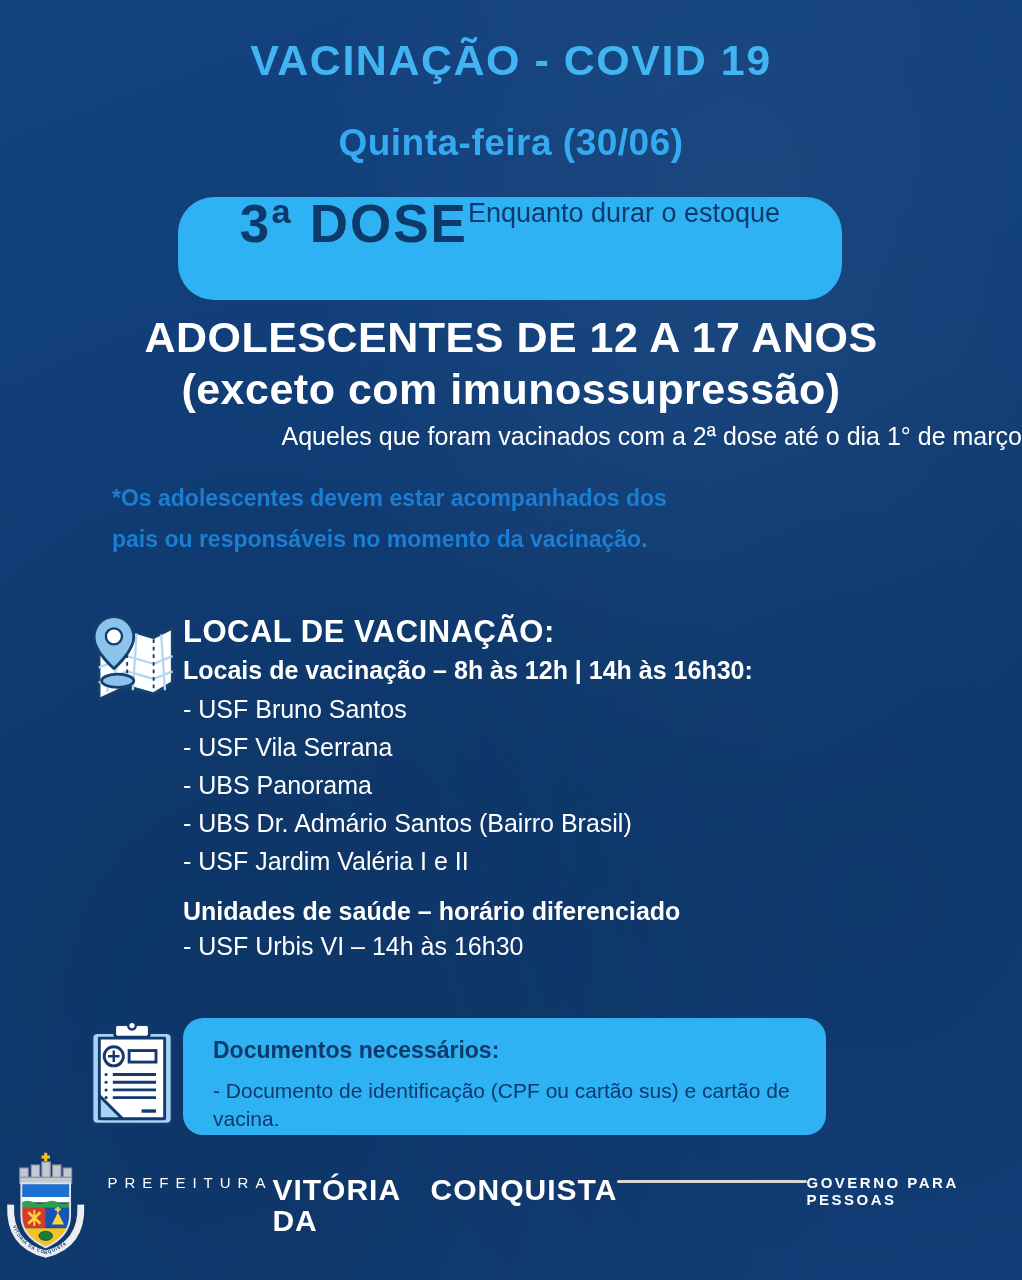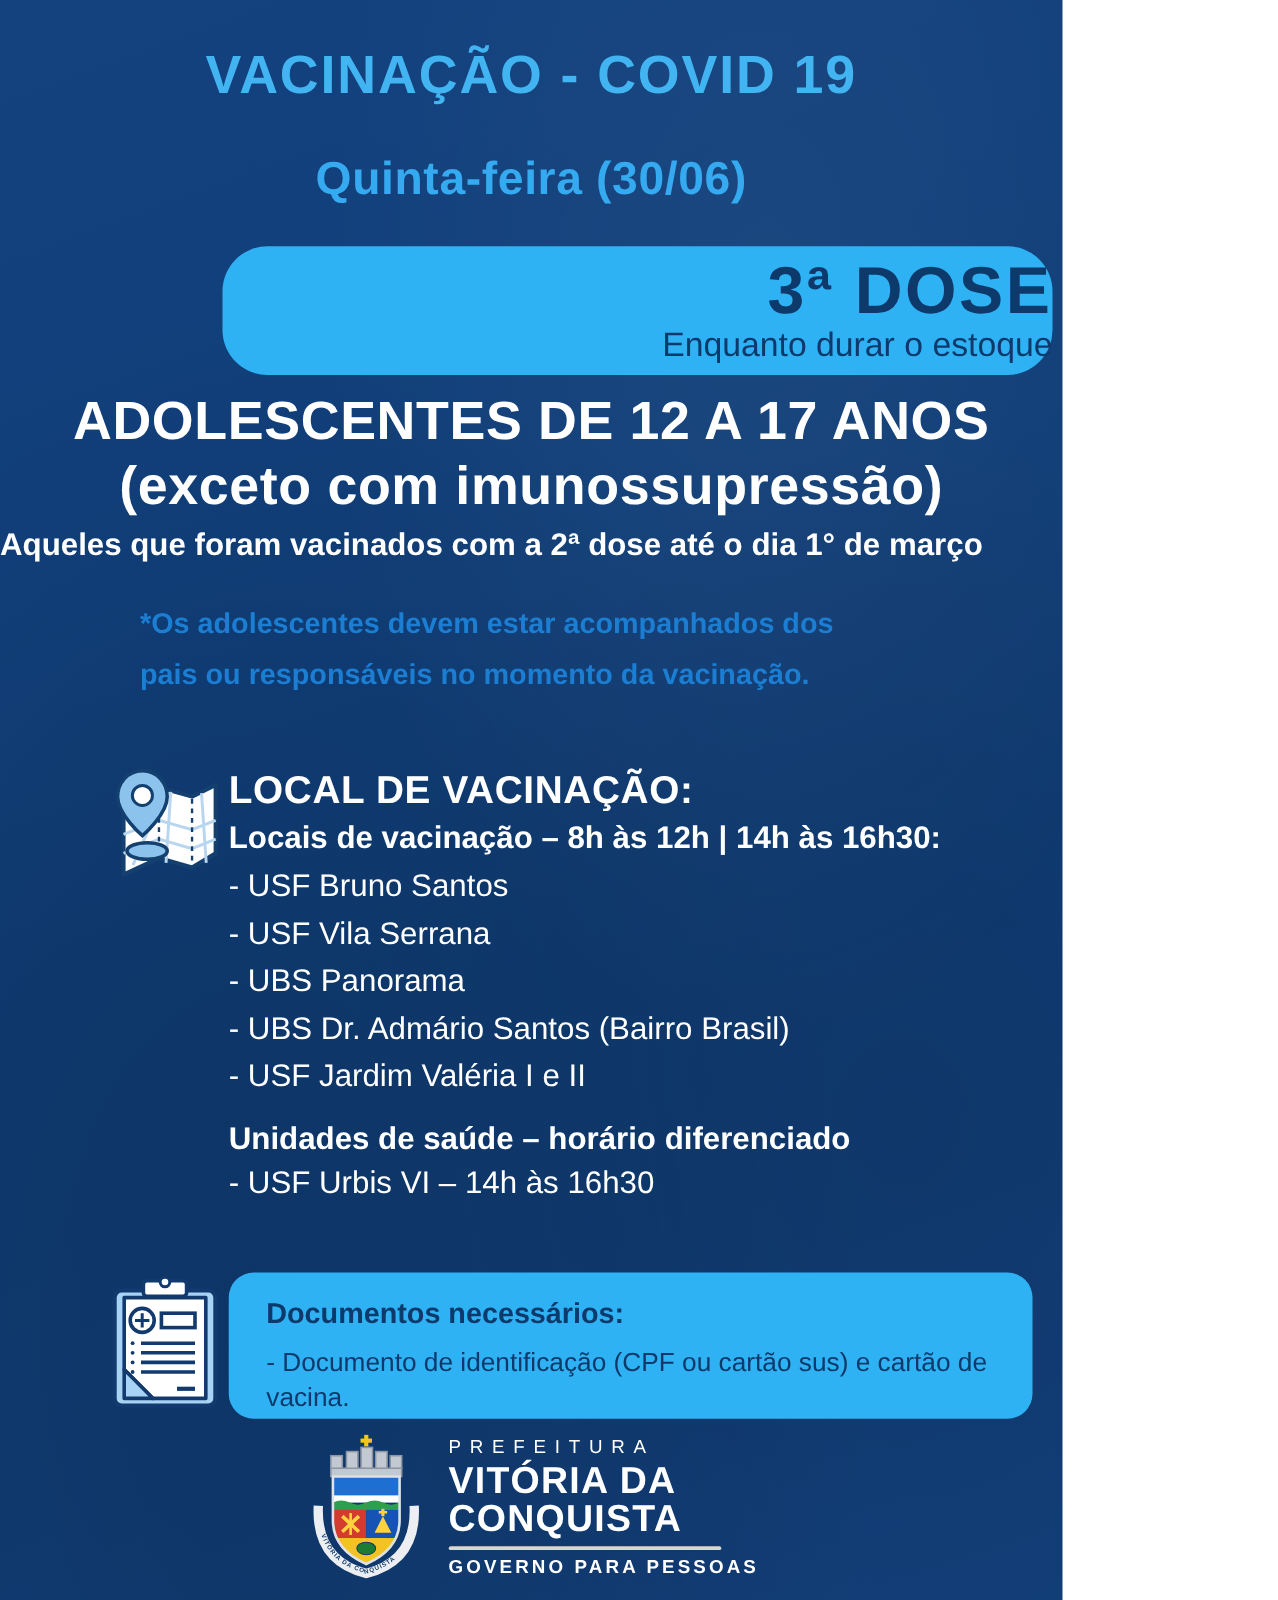--- a/index.html
+++ b/index.html
@@ -1,51 +1,51 @@
 <!DOCTYPE html>
 <html><head>
 <meta charset="utf-8">
 <style>
   * { margin:0; padding:0; box-sizing:border-box; }
   html,body { width:1022px; }
   body { font-family:"Liberation Sans","DejaVu Sans",sans-serif; }
   .poster{
-    position:relative; width:850px; height:1280px; overflow:hidden;
+    position:relative; width:1022px; height:1280px; overflow:hidden;
     background:
       radial-gradient(ellipse at 72% 18%, rgba(255,255,255,0.045), transparent 42%),
       radial-gradient(ellipse at 25% 85%, rgba(0,0,0,0.14), transparent 55%),
       radial-gradient(ellipse at 85% 70%, rgba(0,0,0,0.10), transparent 45%),
       linear-gradient(160deg,#13427f 0%,#0f3c74 55%,#123f7a 100%);
   }
   .preline{ white-space:pre-line; }
 
   .title{
     position:absolute; top:36px; left:0; width:100%; text-align:center;
     color:#41b4f1; font-size:43px; font-weight:800; letter-spacing:1.5px;
   }
   .date{
     position:absolute; top:122px; left:0; width:100%; text-align:center;
     color:#35aaf0; font-size:37px; font-weight:800; letter-spacing:0.5px;
   }
 
   .dose-banner{
     position:absolute; left:178px; top:197px; width:664px; height:103px;
     background:#2eb2f4; border-radius:36px;
-    display:flex; flex-direction:column; align-items:flex-end; justify-content:center;
+    display:flex; flex-direction:row; align-items:flex-start; justify-content:center;
   }
   .dose-title{ color:#0e3a6b; font-size:53px; font-weight:800; letter-spacing:2px; line-height:54px; }
   .dose-sub{ color:#0e3a6b; font-size:27px; font-weight:500; margin-top:1px; }
 
   .aud-heading{
     position:absolute; top:311px; left:0; width:100%; text-align:center;
     color:#ffffff; font-size:43px; font-weight:800; line-height:52px; letter-spacing:0.5px;
   }
   .aud-note{
-    position:absolute; top:422px; left:0; width:100%; text-align:left;
-    color:#ffffff; font-size:25px; font-weight:700;
+    position:absolute; top:422px; left:0; width:100%; text-align:right;
+    color:#ffffff; font-size:25px; font-weight:400;
   }
   .guardian-note{
     position:absolute; top:478px; left:112px;
     color:#1b7ed3; font-size:23px; font-weight:700; line-height:41px;
   }
 
   .map-icon{ position:absolute; left:78px; top:608px; }
 
   .loc-heading{
     position:absolute; left:183px; top:614px;
@@ -72,21 +72,21 @@
     background:#2eb2f4; border-radius:20px; padding:19px 30px;
   }
   .docs-heading{ color:#0e3a6b; font-size:23px; font-weight:800; }
   .docs-body{ color:#0e3a6b; font-size:21px; font-weight:500; margin-top:13px; line-height:28px; max-width:580px; }
   .clipboard-icon{ position:absolute; left:84px; top:1020px; }
 
   .footer{
     position:absolute; left:0; top:1144px; width:100%;
     display:flex; justify-content:center; align-items:center; gap:16px;
   }
-  .footer-text{ display:flex; flex-direction:column; }
+  .footer-text{ display:flex; flex-direction:row; }
   .f-org{ color:#ffffff; font-size:15px; font-weight:500; letter-spacing:7px; margin-bottom:3px; }
   .f-city{ color:#ffffff; font-size:30px; font-weight:800; letter-spacing:1px; line-height:31px; }
   .f-divider{ height:3px; background:#d8d8d0; border-radius:2px; margin:6px 0 5px; width:218px; }
   .f-slogan{ color:#ffffff; font-size:15px; font-weight:700; letter-spacing:2.5px; }
 </style>
 </head>
 <body>
 
 <div class="poster">
 

